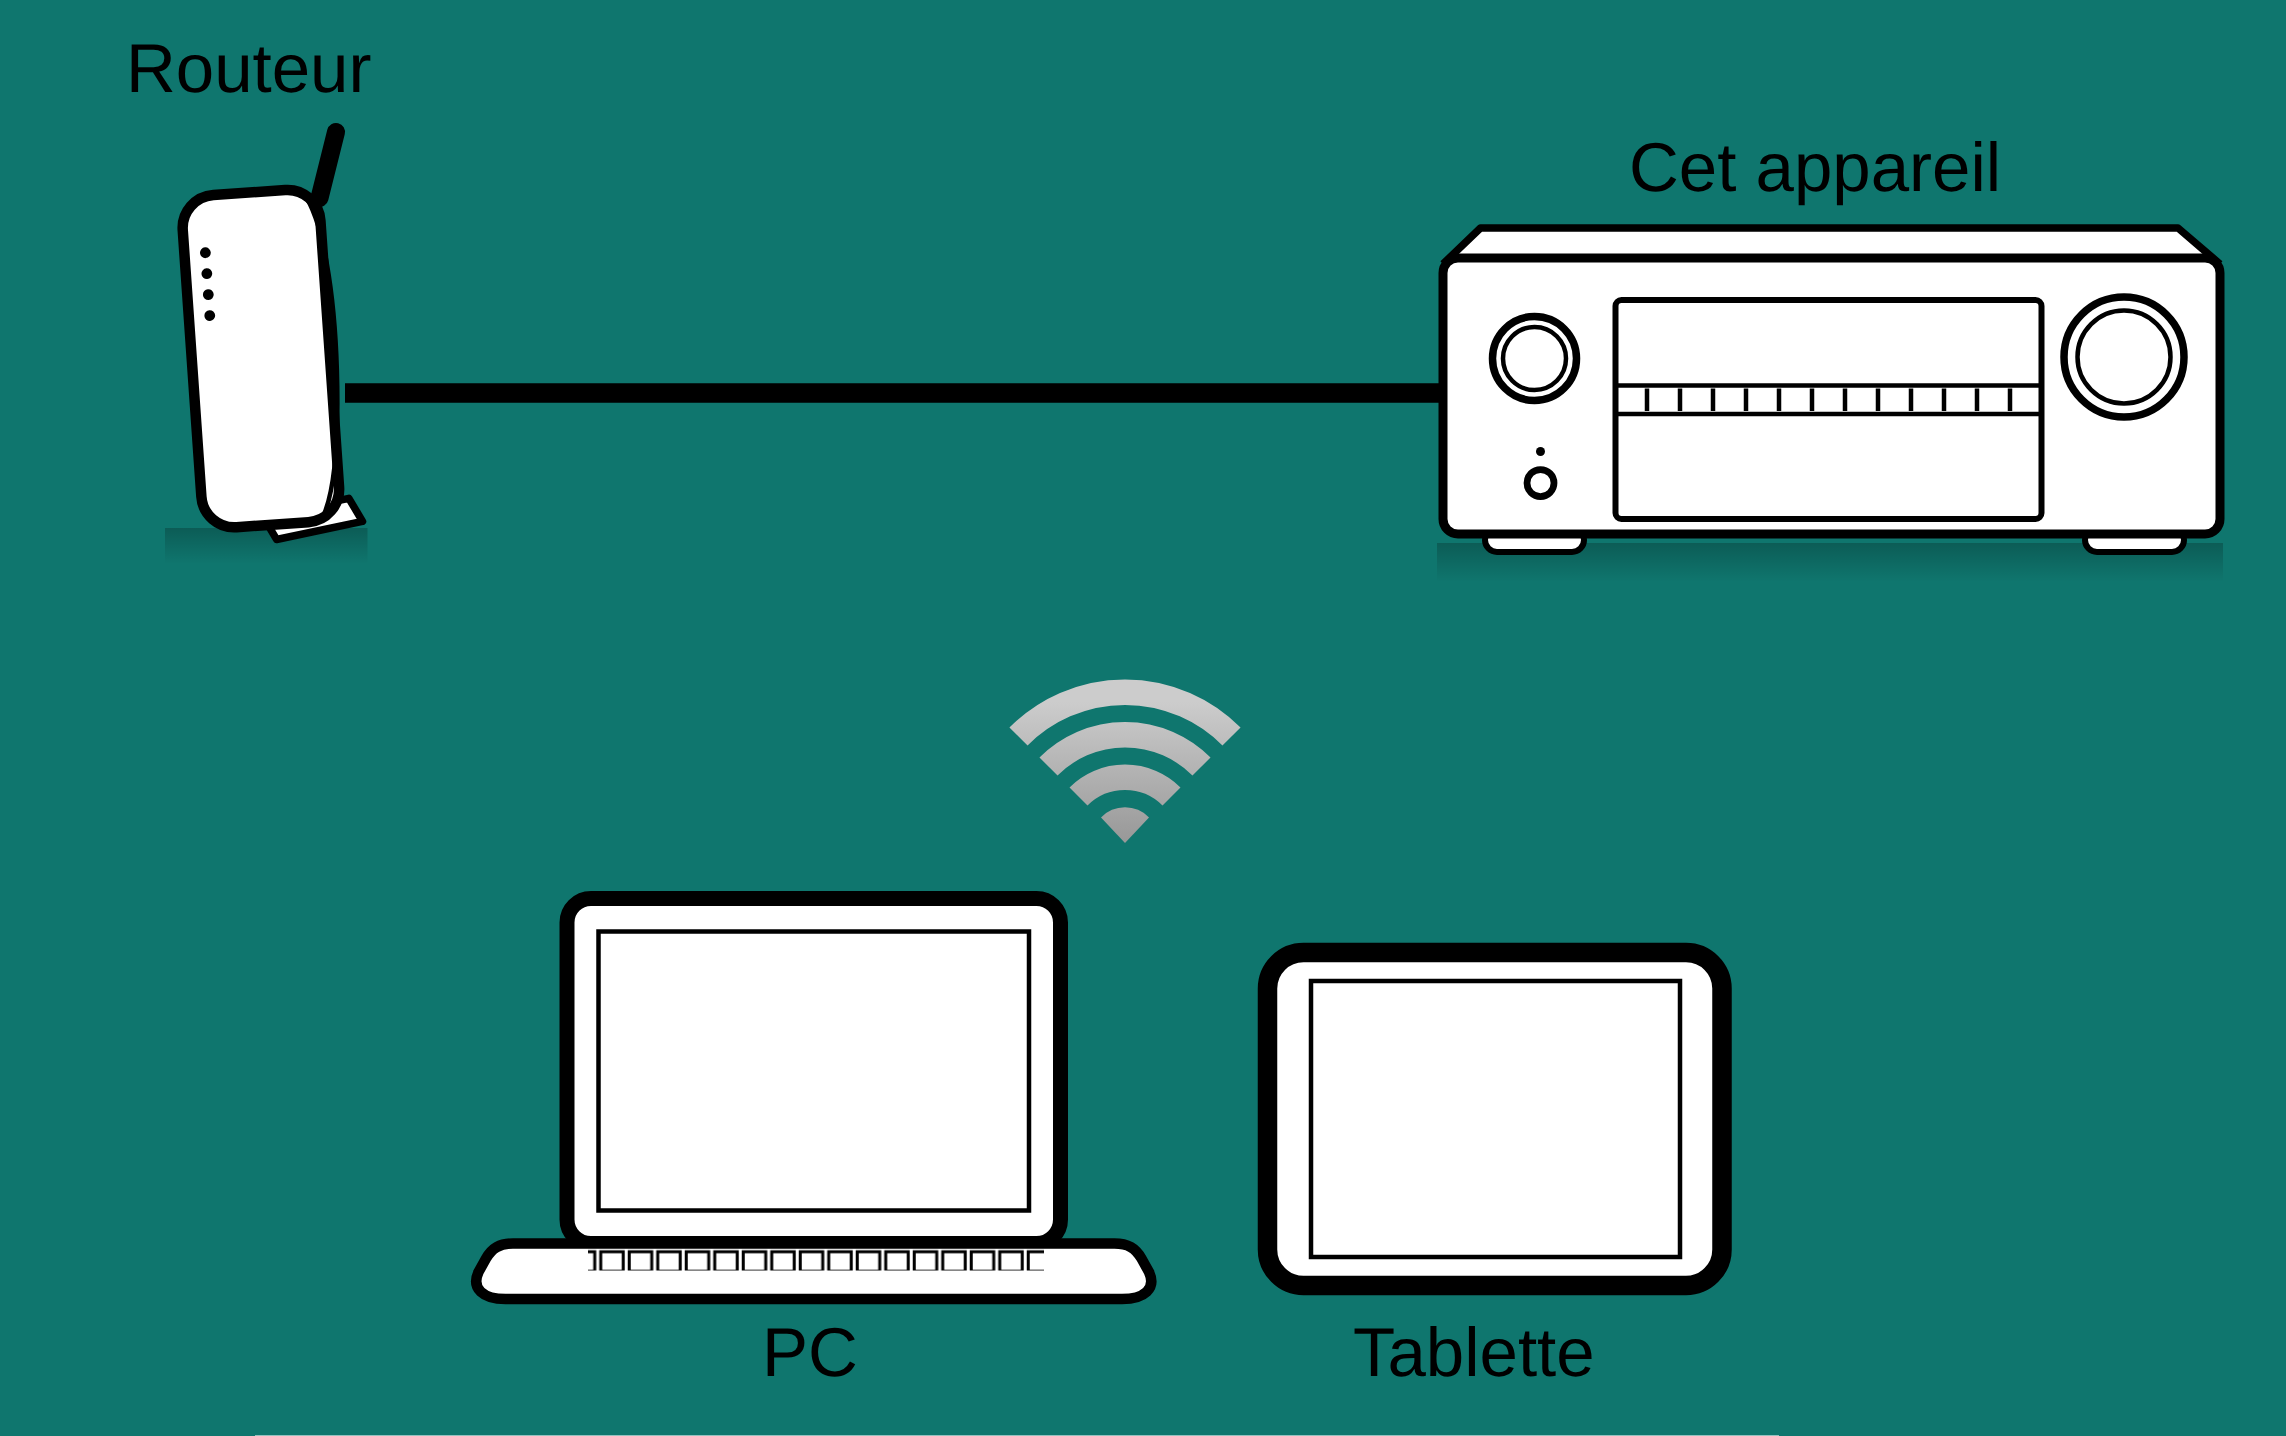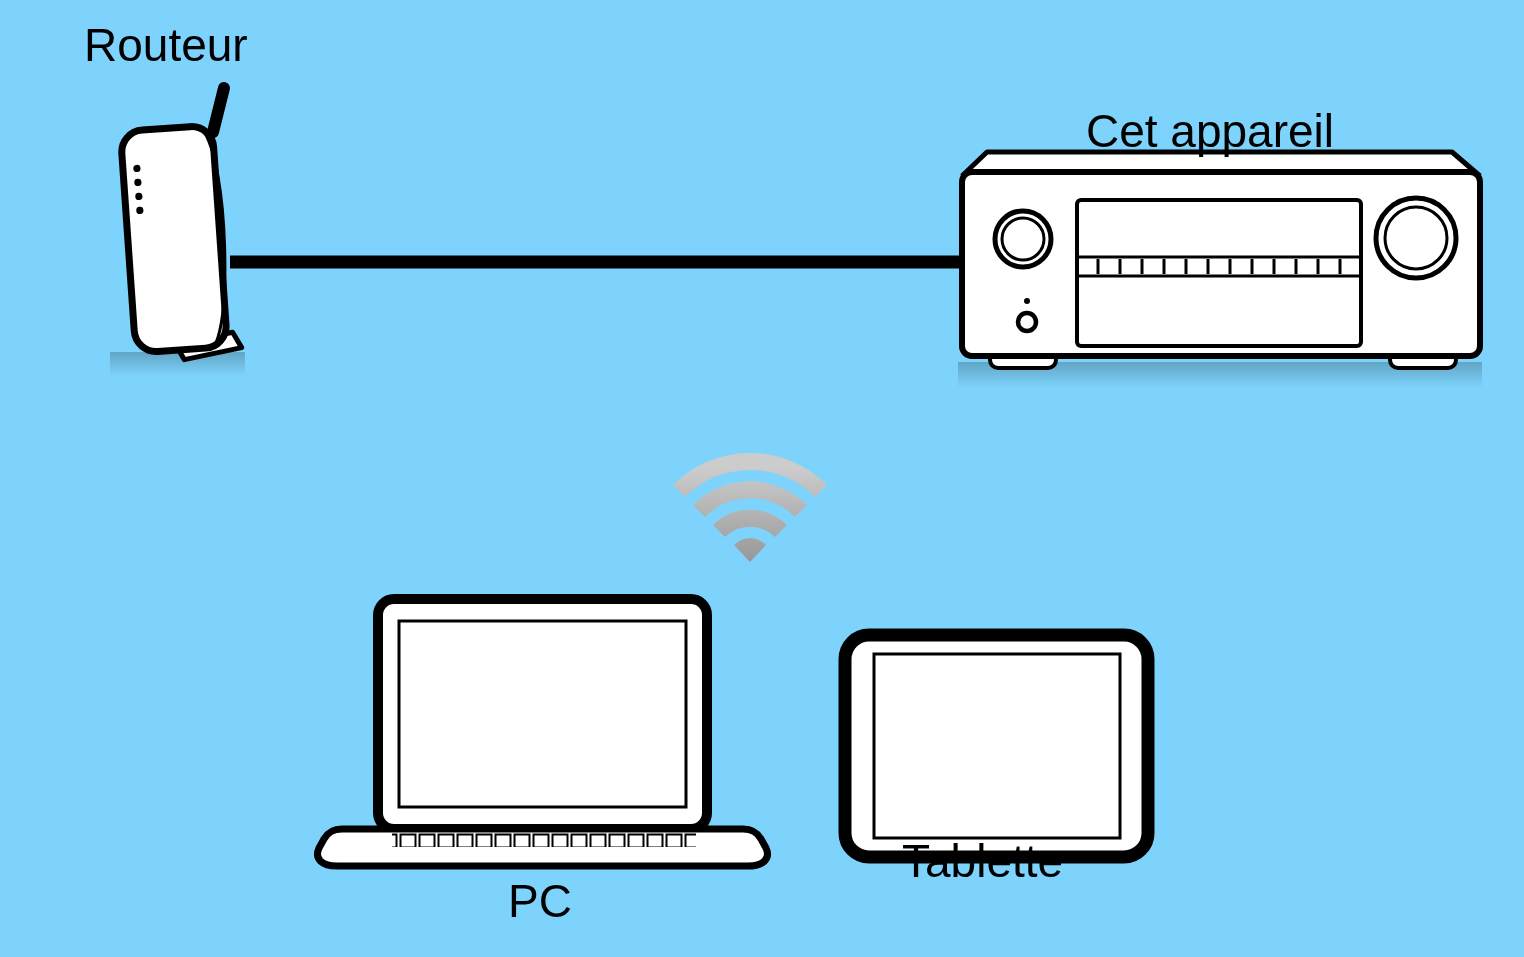--- a/index.html
+++ b/index.html
@@ -4,44 +4,44 @@
 <style>
   html, body {
     margin: 0;
     padding: 0;
     background: #ffffff;
   }
   .canvas {
     position: relative;
     width: 1524px;
     height: 957px;
-    background: #7dd3fc;
+    background: #0f766e;
     overflow: hidden;
     font-family: "Liberation Sans", sans-serif;
   }
   .diagram-svg {
     position: absolute;
     left: 0;
     top: 0;
     width: 1524px;
     height: 957px;
   }
   .label {
     position: absolute;
     color: #000000;
     font-size: 46px;
     font-weight: 500;
     letter-spacing: 0px;
     white-space: nowrap;
     line-height: 1.1;
   }
   .label-router  { left: 84px;  top: 20px;  }
-  .label-device  { left: 1086px; top: 86px; margin-top: 20px; }
+  .label-device  { left: 1086px; top: 86px; }
   .label-pc      { left: 508px;  top: 876px; text-align: right; }
-  .label-tablet  { left: 902px;  top: 836px; }
+  .label-tablet  { left: 902px;  top: 876px; }
 </style>
 </head>
 <body>
 
 <div class="canvas">
 
   <svg class="diagram-svg" viewBox="0 0 1524 957" xmlns="http://www.w3.org/2000/svg">
 
     <defs>
       <linearGradient id="shadowgrad" x1="0" y1="0" x2="0" y2="1">

